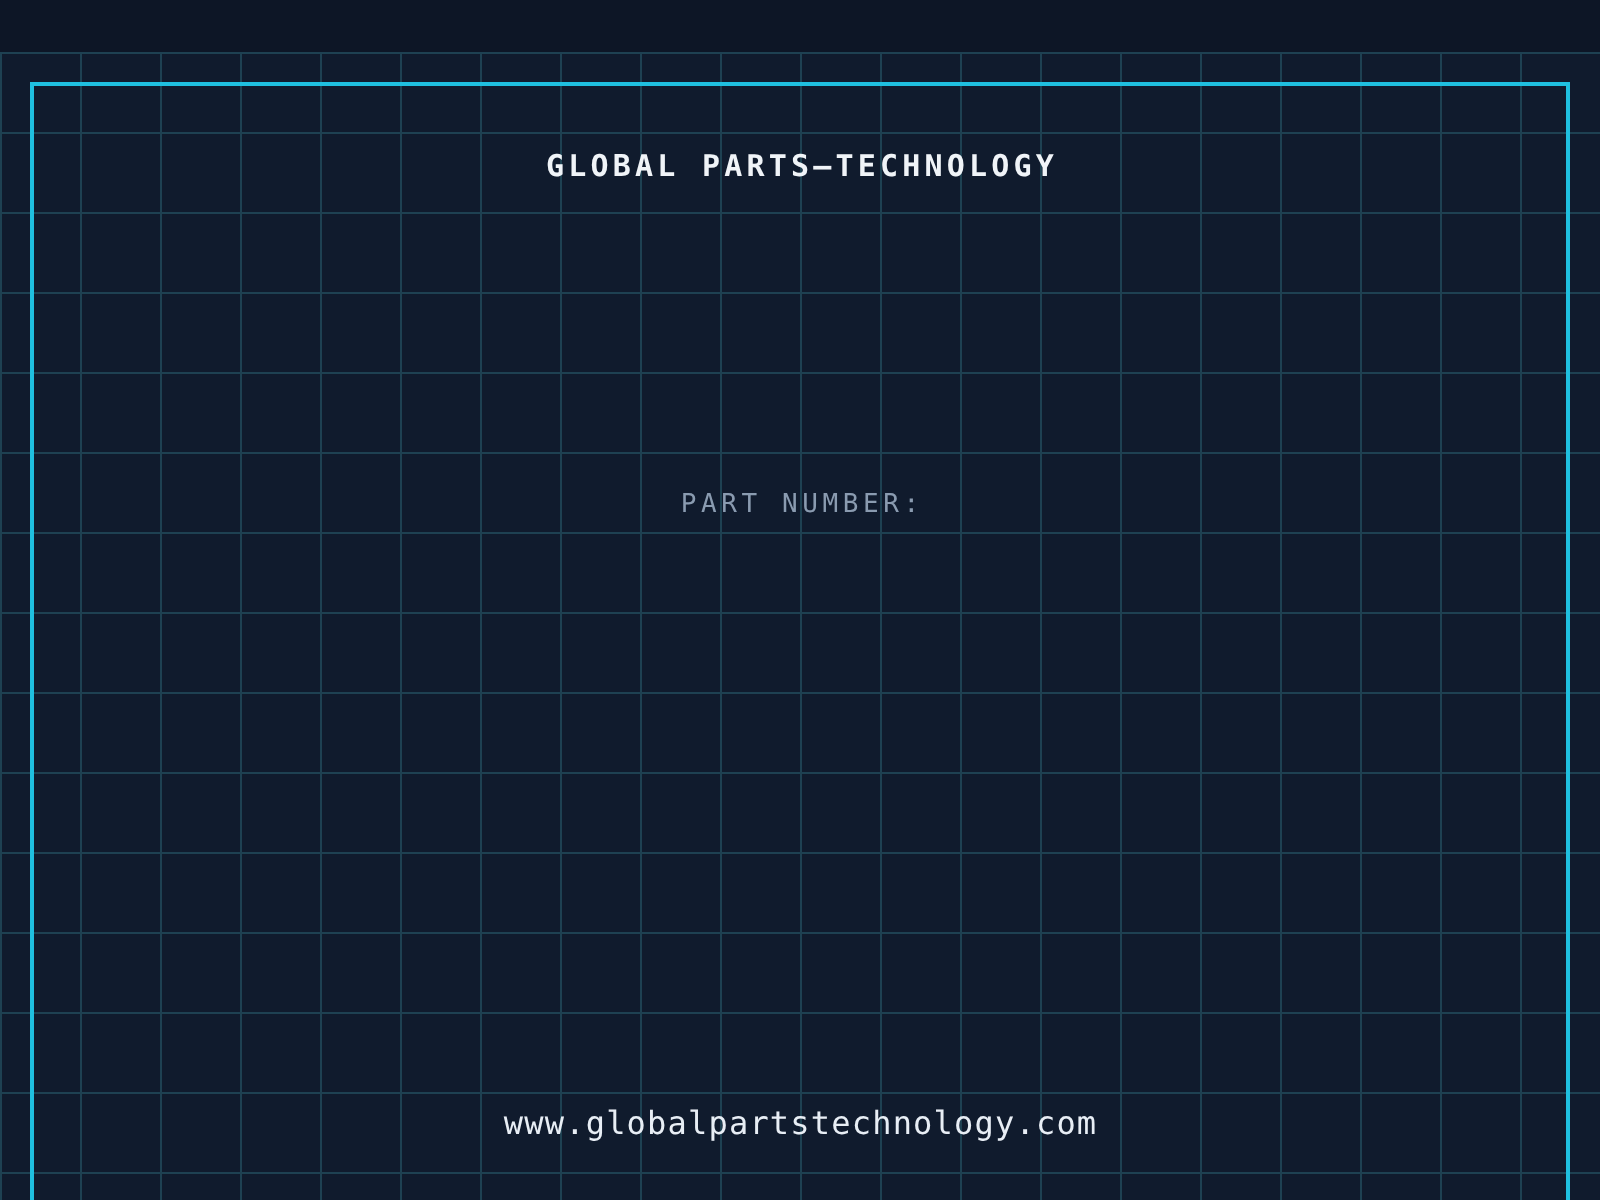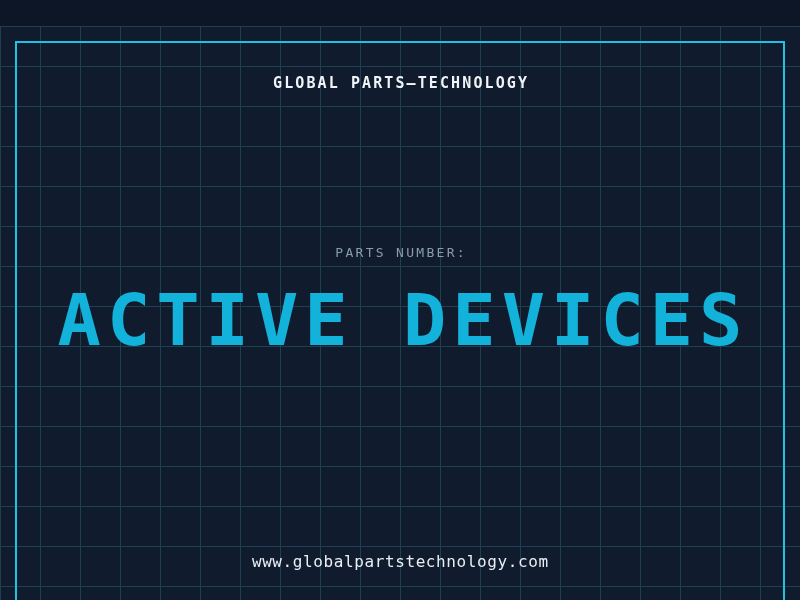--- a/index.html
+++ b/index.html
@@ -92,19 +92,18 @@
 </head>
 <body>
 
 <div id="stage">
 
   <div id="frame"></div>
 
   <div class="center-line" id="brand-title">GLOBAL PARTS—TECHNOLOGY</div>
 
 
-  <div class="center-line" id="part-label">PARTS NUMBER:</div>
+  <div class="center-line" id="part-label">PART NUMBER:</div>
 
-  <div class="center-line" id="part-number">ACTIVE DEVICES</div>
 
   <div class="center-line" id="site-url">www.globalpartstechnology.com</div>
 
 </div>
 
 </body></html>

